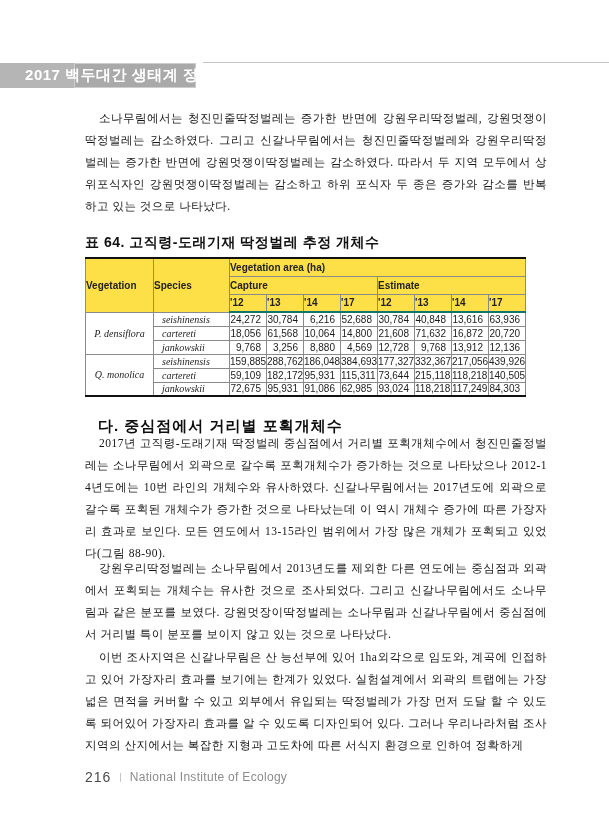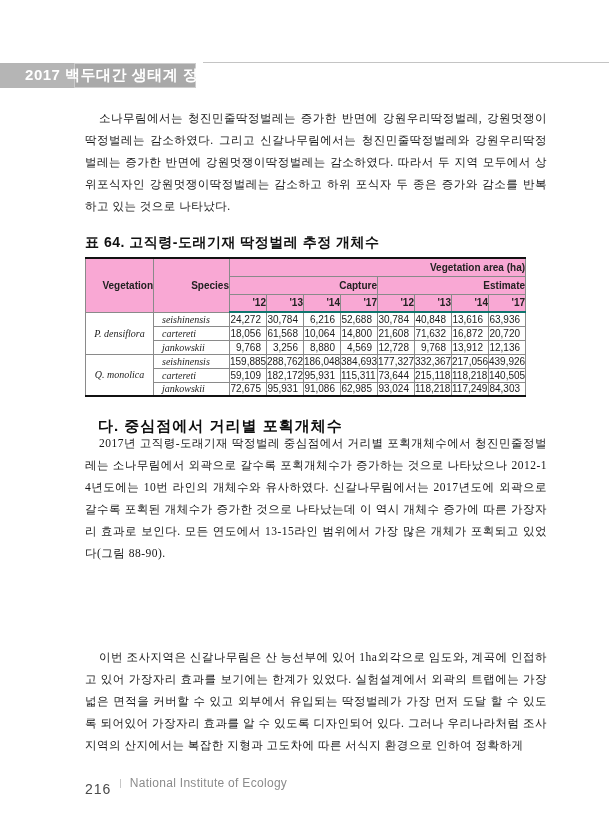--- a/index.html
+++ b/index.html
@@ -67,23 +67,23 @@
     border-collapse:collapse;
     table-layout:fixed;
     border-top:2px solid #111;
     border-bottom:2px solid #111;
   }
   table.data th, table.data td {
     border:1px solid #8a8a8a;
     overflow:hidden; white-space:nowrap;
   }
   table.data thead th {
-    background:#f9a8d4;
+    background:#fde047;
     font-size:10px; font-weight:bold; color:#222;
-    text-align:right; height:18px;
+    text-align:left; height:18px;
   }
   table.data thead tr.years th { border-bottom:2px solid #0f766e; }
   table.data tbody td { height:14px; font-size:10px; color:#1c1c1c; }
   td.veg {
     font-family:"Liberation Serif", serif;
     font-style:italic; font-size:10.5px; text-align:center;
   }
   td.sp {
     font-family:"Liberation Serif", serif;
     font-style:italic; font-size:10.5px;
@@ -96,21 +96,21 @@
     position:absolute; left:98px; top:417px;
     font-size:15px; font-weight:bold; color:#0d0d0d; letter-spacing:1px;
     white-space:nowrap;
   }
 
   
   .footer {
     position:absolute; left:85px; top:769px;
     display:flex; align-items:center; gap:8px;
   }
-  .footer .pagenum { font-size:14px; color:#4a4a4a; letter-spacing:1px;margin-top:12px; }
+  .footer .pagenum { font-size:14px; color:#4a4a4a; letter-spacing:1px; }
   .footer .sep { font-size:9px; color:#b5b5b5; }
   .footer .org { font-size:12px; color:#8b8b8b; letter-spacing:0.3px; }
 </style>
 </head>
 <body>
 
 <div class="page">
 
   <div class="head-band">
     <div class="head-band-box">
@@ -225,20 +225,21 @@
         <td class="num">118,218</td>
         <td class="num">117,249</td>
         <td class="num">84,303</td>
       </tr>
     </tbody>
   </table>
 
   <div class="sec-heading">다. 중심점에서 거리별 포획개체수</div>
 
   <p class="para p2">2017년 고직령-도래기재 딱정벌레 중심점에서 거리별 포획개체수에서 청진민줄정벌레는 소나무림에서 외곽으로 갈수록 포획개체수가 증가하는 것으로 나타났으나 2012-14년도에는 10번 라인의 개체수와 유사하였다. 신갈나무림에서는 2017년도에 외곽으로 갈수록 포획된 개체수가 증가한 것으로 나타났는데 이 역시 개체수 증가에 따른 가장자리 효과로 보인다. 모든 연도에서 13-15라인 범위에서 가장 많은 개체가 포획되고 있었다(그림 88-90).</p>
+  <p class="para p3">강원우리딱정벌레는 소나무림에서 2013년도를 제외한 다른 연도에는 중심점과 외곽에서 포획되는 개체수는 유사한 것으로 조사되었다. 그리고 신갈나무림에서도 소나무림과 같은 분포를 보였다. 강원멋장이딱정벌레는 소나무림과 신갈나무림에서 중심점에서 거리별 특이 분포를 보이지 않고 있는 것으로 나타났다.</p>
   <p class="para p4">이번 조사지역은 신갈나무림은 산 능선부에 있어 1ha외각으로 임도와, 계곡에 인접하고 있어 가장자리 효과를 보기에는 한계가 있었다. 실험설계에서 외곽의 트랩에는 가장 넓은 면적을 커버할 수 있고 외부에서 유입되는 딱정벌레가 가장 먼저 도달 할 수 있도록 되어있어 가장자리 효과를 알 수 있도록 디자인되어 있다. 그러나 우리나라처럼 조사지역의 산지에서는 복잡한 지형과 고도차에 따른 서식지 환경으로 인하여 정확하게</p>
 
   <div class="footer">
     <span class="pagenum">216</span>
     <span class="sep">|</span>
     <span class="org">National Institute of Ecology</span>
   </div>
 
 </div>
 

